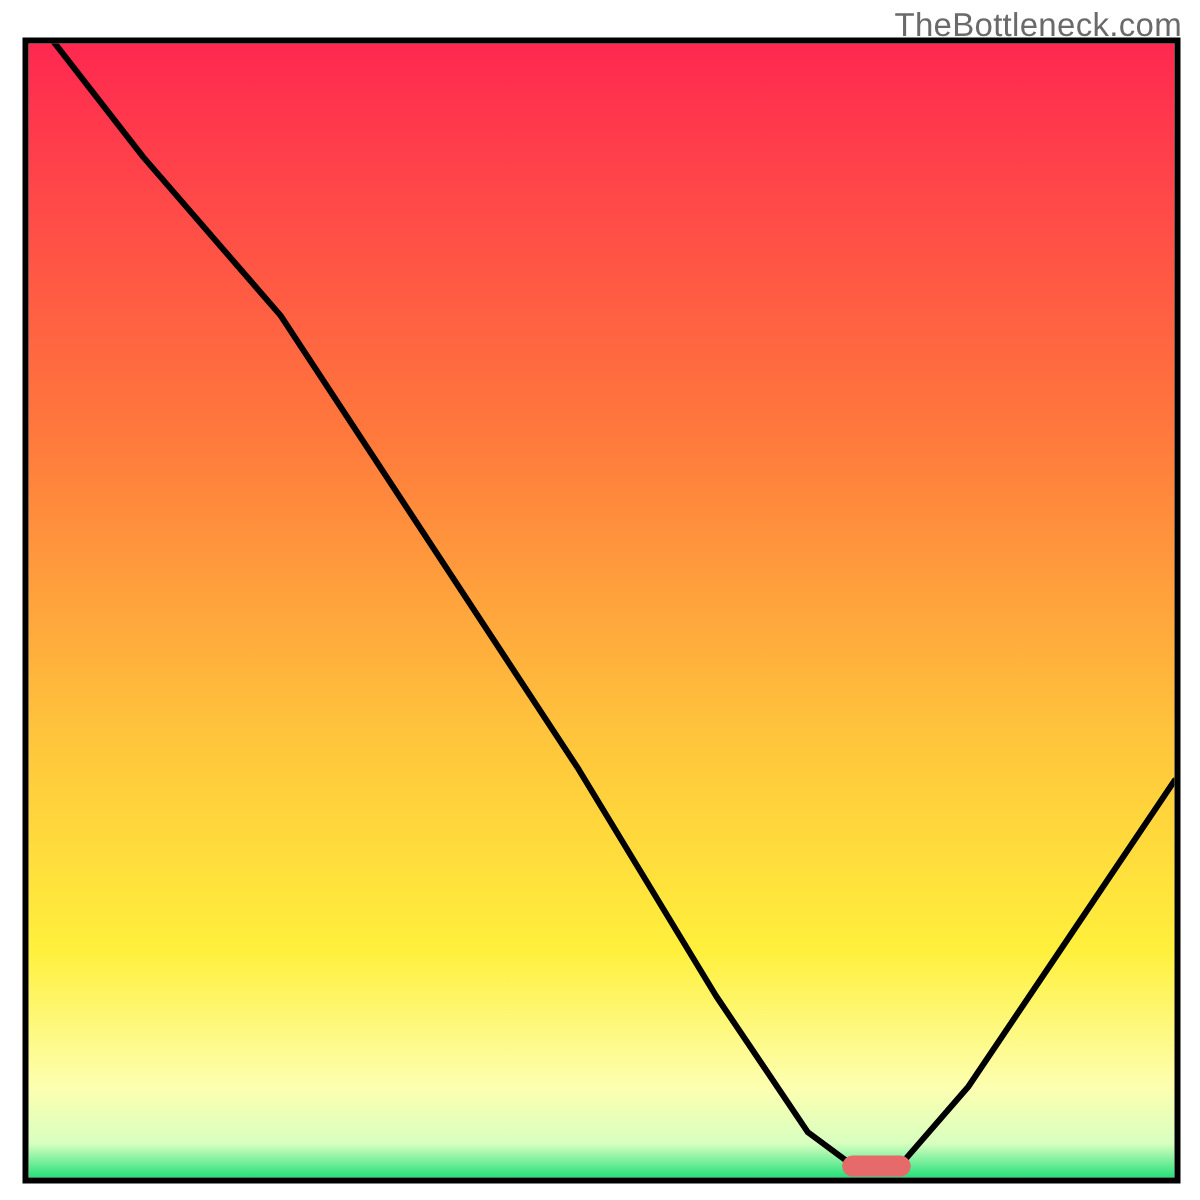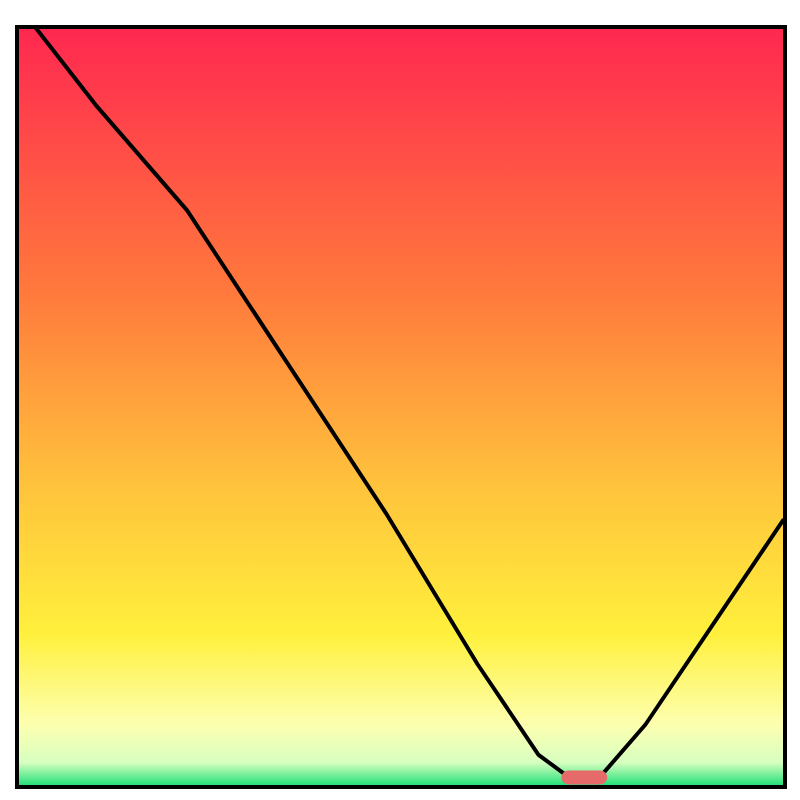--- a/index.html
+++ b/index.html
@@ -3,20 +3,21 @@
 <meta charset="utf-8">
 <style>
 html,body{margin:0;padding:0;width:800px;height:800px;background:#fff;font-family:Arial,Helvetica,sans-serif}
 .wrap{position:relative;width:800px;height:800px}
 .attribution{position:absolute;top:4px;right:12px;font-size:22px;color:#6a6a6a;letter-spacing:0.2px}
 svg{display:block}
 </style>
 </head>
 <body>
 <div class="wrap">
+  <div class="attribution">TheBottleneck.com</div>
 
   <svg width="800" height="800" viewBox="0 0 800 800">
     <defs>
       <linearGradient id="bg" x1="0" y1="0" x2="0" y2="1">
         <stop id="g0" offset="0%" stop-color="#ff2850"></stop>
         <stop id="g1" offset="35%" stop-color="#ff7a3c"></stop>
         <stop id="g2" offset="60%" stop-color="#ffc23c"></stop>
         <stop id="g3" offset="80%" stop-color="#fff03c"></stop>
         <stop id="g4" offset="92%" stop-color="#fdffb0"></stop>
         <stop id="g5" offset="97%" stop-color="#d8ffc0"></stop>

